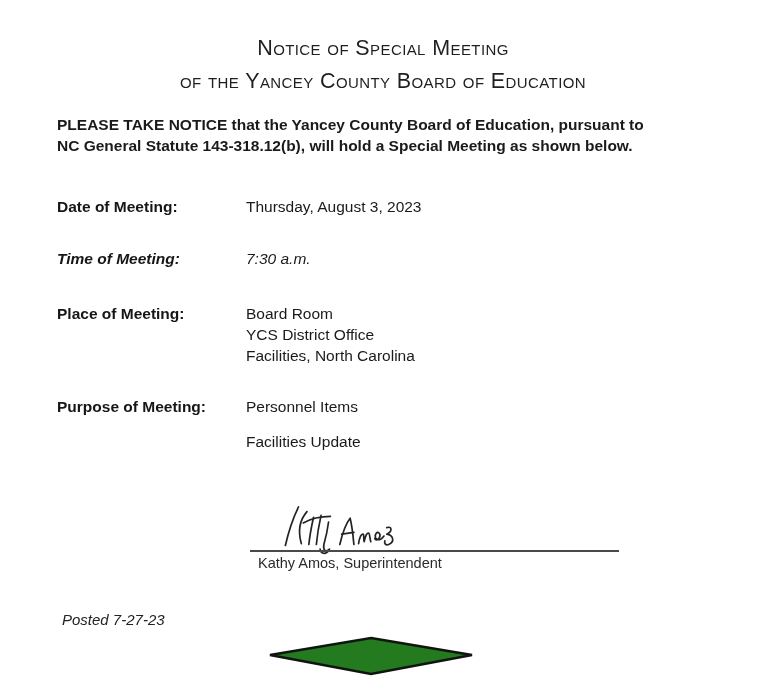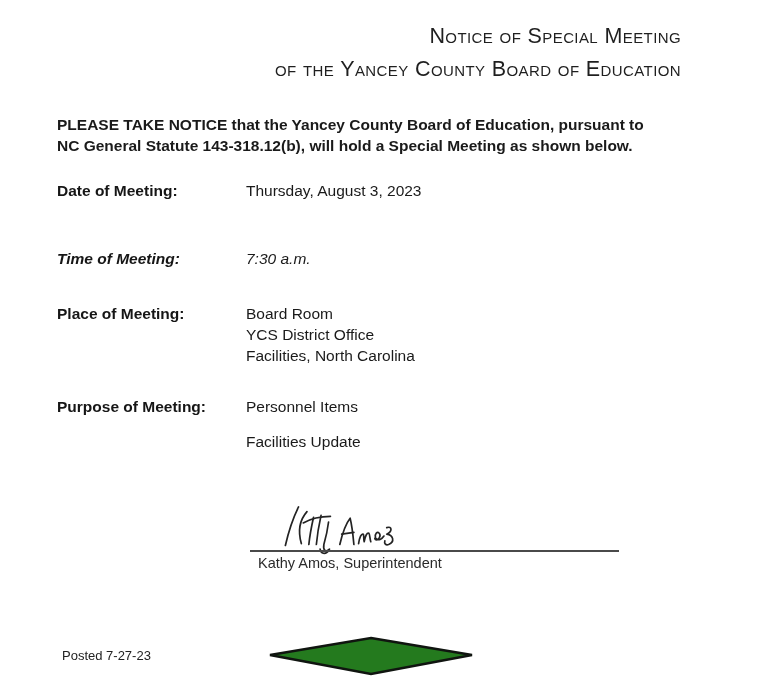--- a/index.html
+++ b/index.html
@@ -12,22 +12,22 @@
     color: #1c1c1c;
     overflow: hidden;
   }
 
   
   .title {
     position: absolute;
     top: 16px;
     left: 57px;
     width: 620px;
-    margin: 4px;
-    text-align: right;
+    margin: 16px;
+    text-align: center;
     font-weight: normal;
     font-size: 21.5px;
     line-height: 33px;
     letter-spacing: 0.4px;
     font-variant: small-caps;
     color: #1f1f1f;
   }
   .title .title-line { display: block; }
 
   
@@ -57,21 +57,21 @@
     font-size: 15.5px;
     line-height: 21px;
     color: #161616;
   }
   .row .values {
     font-size: 15.5px;
     line-height: 21px;
     color: #1a1a1a;
   }
   .row .values .value { display: block; }
-  .row-date    { top: 180px; }
+  .row-date    { top: 196px; }
   .row-time    { top: 248px; font-style: italic; }
   .row-place   { top: 303px; }
   .row-purpose { top: 396px; }
   .row-purpose .values .value + .value { margin-top: 14px; }
 
   
   .sig-script {
     position: absolute;
     left: 276px;
     top: 503px;
@@ -100,23 +100,23 @@
     line-height: 20px;
     color: #2a2a2a;
     margin-left: 8px;
   }
 
   
   .posted {
     position: absolute;
     left: 62px;
     top: 611px;
-    font-size: 13px;
+    font-size: 15px;
+    font-style: italic;
     color: #222222;
-    margin-top: 37px;
   }
 
   
   .stamp {
     position: absolute;
     left: 266px;
     top: 634px;
     width: 210px;
     height: 44px;
   }

